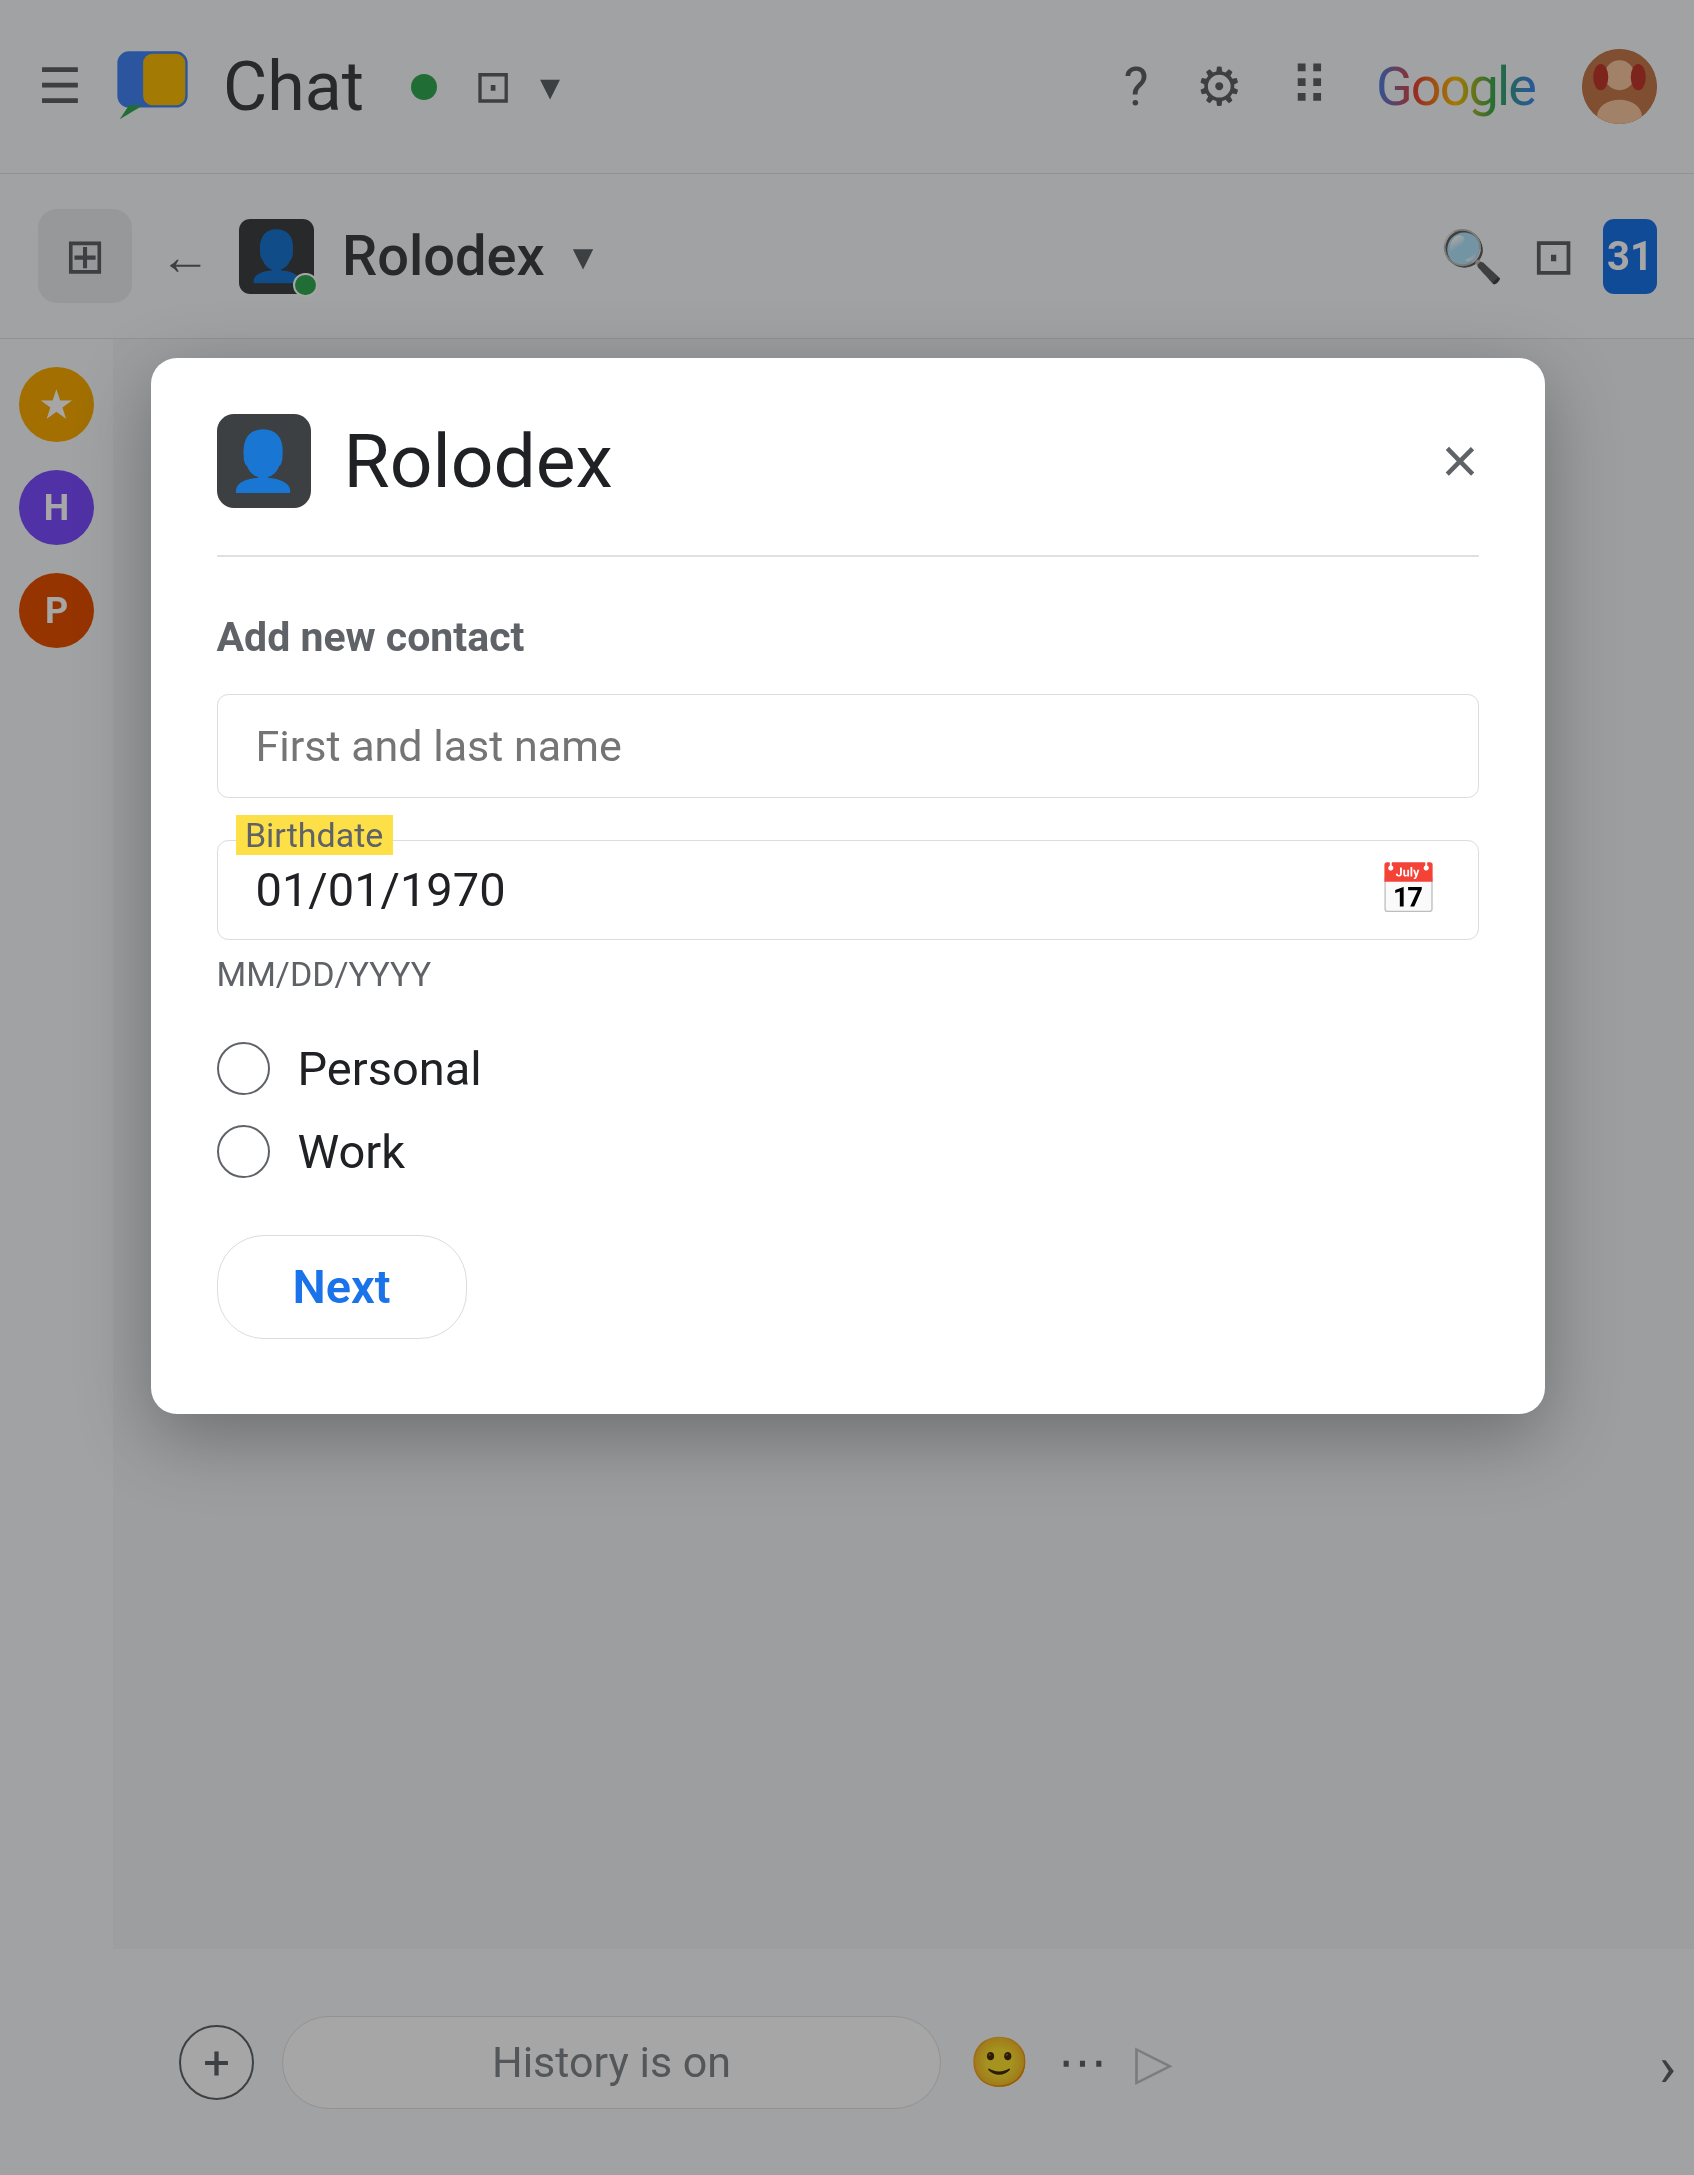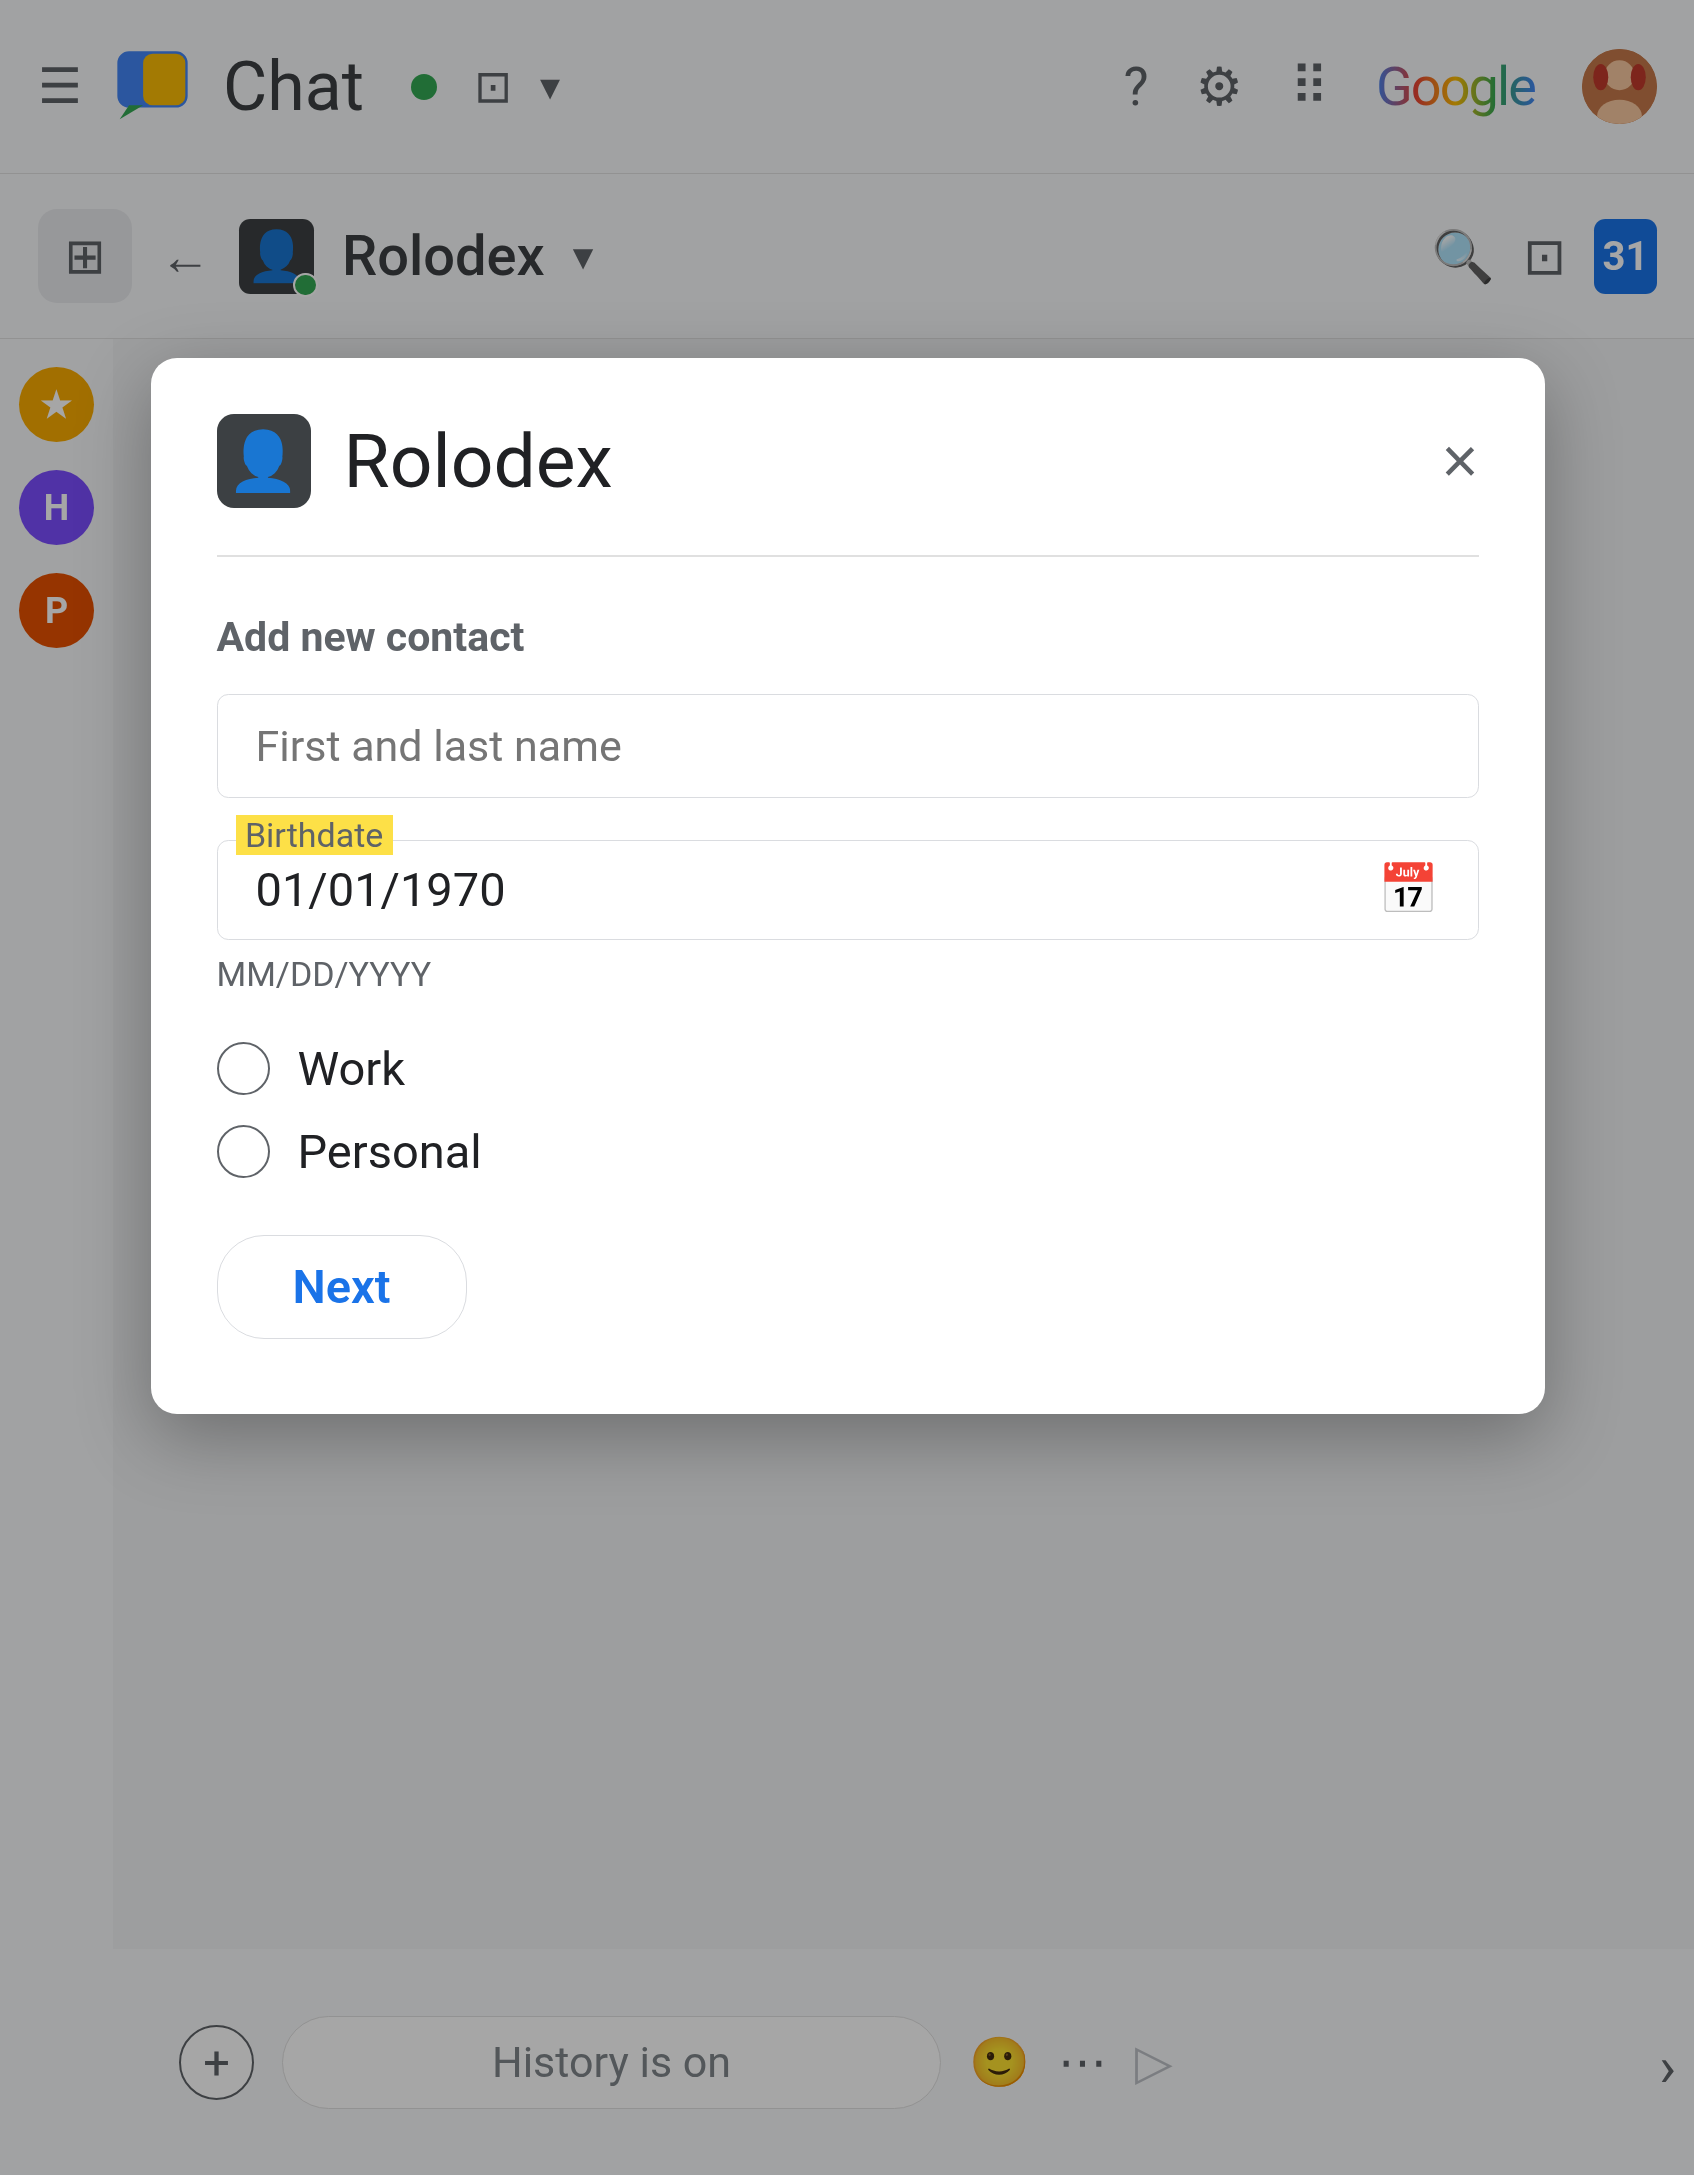--- a/index.html
+++ b/index.html
@@ -119,21 +119,21 @@
     .rolodex-nav-icon-inner { font-size: 49px; color: white; }
     .nav-title {
       font-size: 56px;
       color: #3c4043;
       font-weight: 500;
     }
     .nav-chevron { font-size: 41px; color: #5f6368; }
     .nav-bar-spacer { flex: 1; }
     .nav-icon-btn { font-size: 51px; color: #5f6368; cursor: pointer; }
     .calendar-badge {
-      width: 63px;
+      width: 54px;
       height: 75px;
       background: #1a73e8;
       border-radius: 11.3px;
       display: flex;
       align-items: center;
       justify-content: center;
       font-size: 40px;
       color: white;
       font-weight: 700;
     }
@@ -502,24 +502,24 @@
         <span class="date-input-value">01/01/1970</span>
         <span class="calendar-icon-btn">📅</span>
       </div>
     </div>
     <div class="date-format-hint">MM/DD/YYYY</div>
 
 
     <div class="radio-group">
       <label class="radio-item">
         <div class="radio-circle"></div>
-        <span class="radio-label">Work</span>
+        <span class="radio-label">Personal</span>
       </label>
       <label class="radio-item">
         <div class="radio-circle"></div>
-        <span class="radio-label">Personal</span>
+        <span class="radio-label">Work</span>
       </label>
     </div>
 
     <button class="next-btn">Next</button>
   </div>
 </div>
 
 
 </body></html>

